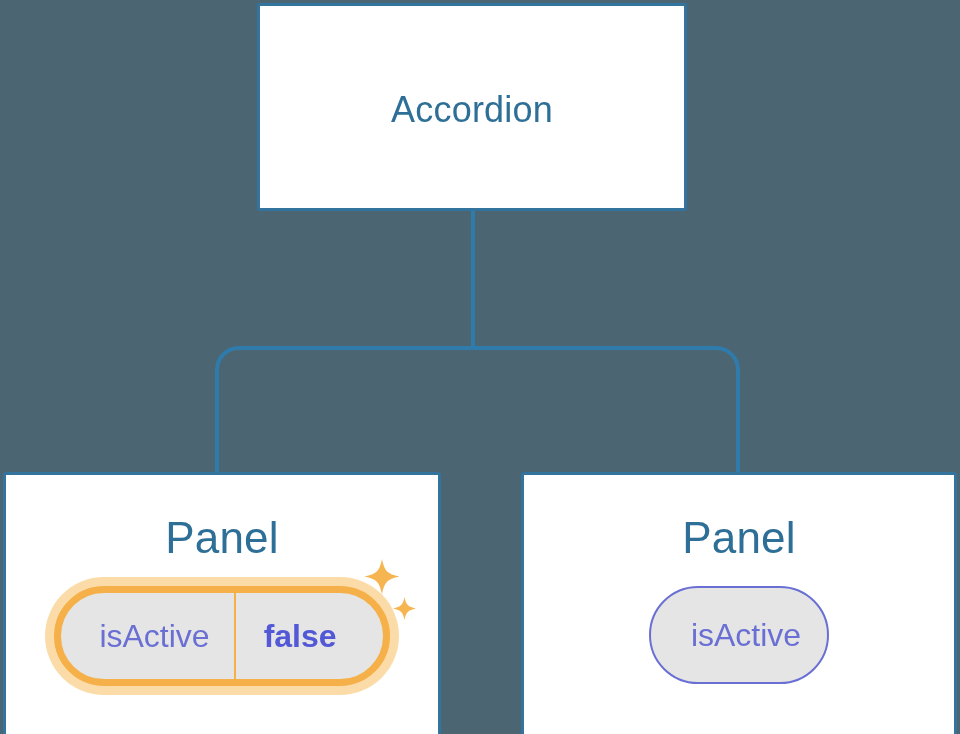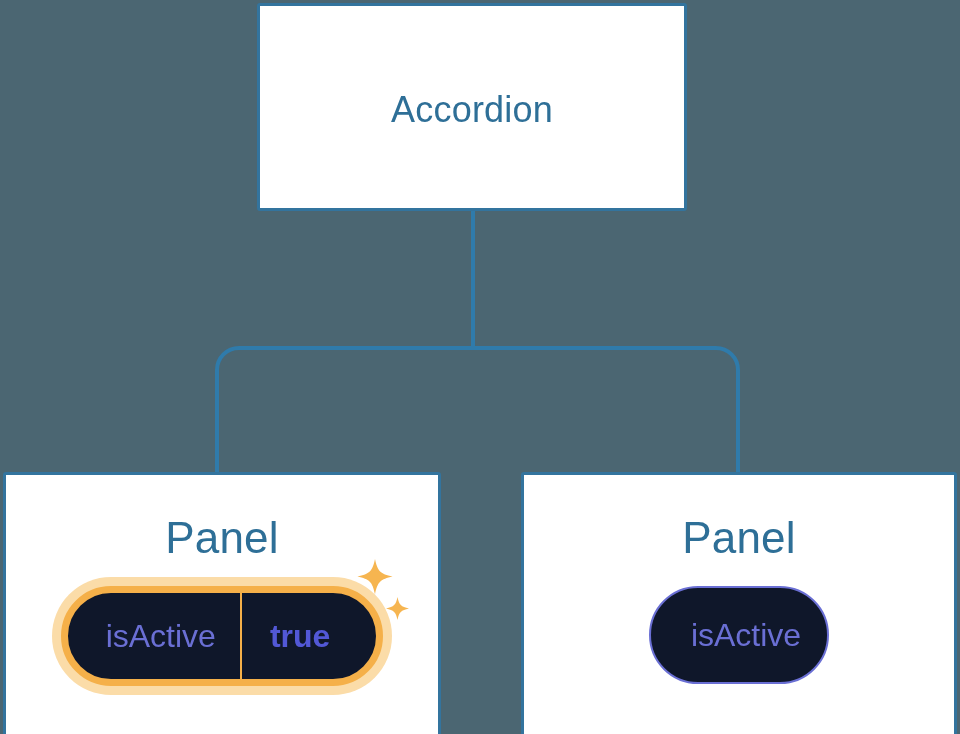--- a/index.html
+++ b/index.html
@@ -84,21 +84,21 @@
     display: flex;
     justify-content: center;
     margin-top: 26px;
   }
   .pill {
     position: relative;
     display: flex;
     align-items: stretch;
     border: 2px solid #6a6fd4;
     border-radius: 999px;
-    background: #0f172a;
+    background: #e5e5e5;
     box-sizing: border-box;
     height: 98px;
   }
   .pill-key, .pill-val {
     display: flex;
     align-items: center;
     justify-content: center;
     color: #6a6fd4;
     font-size: 32px;
     line-height: 1;
@@ -156,21 +156,21 @@
     <div class="node-title">Accordion</div>
   </div>
 
   <div class="node" id="node-panel-left">
     <div class="panel-body">
       <div class="node-title">Panel</div>
 
       <div class="pill-wrap">
         <div class="pill is-highlight">
           <span class="pill-key">isActive</span>
-          <span class="pill-val">true</span>
+          <span class="pill-val">false</span>
 
           <svg class="sparkles" viewBox="0 0 62 76" aria-hidden="true">
             <path d="M25,2 C27.6,14.2 30.4,17.0 42.6,19.6 C30.4,22.2 27.6,25.0 25,37.2 C22.4,25.0 19.6,22.2 7.4,19.6 C19.6,17.0 22.4,14.2 25,2 Z" fill="#f6b550"></path>
             <path d="M47.5,40 C49.2,48 51.0,49.8 59.0,51.5 C51.0,53.2 49.2,55.0 47.5,63.0 C45.8,55.0 44.0,53.2 36.0,51.5 C44.0,49.8 45.8,48 47.5,40 Z" fill="#f6b550"></path>
           </svg>
         </div>
       </div>
     </div>
   </div>
 

